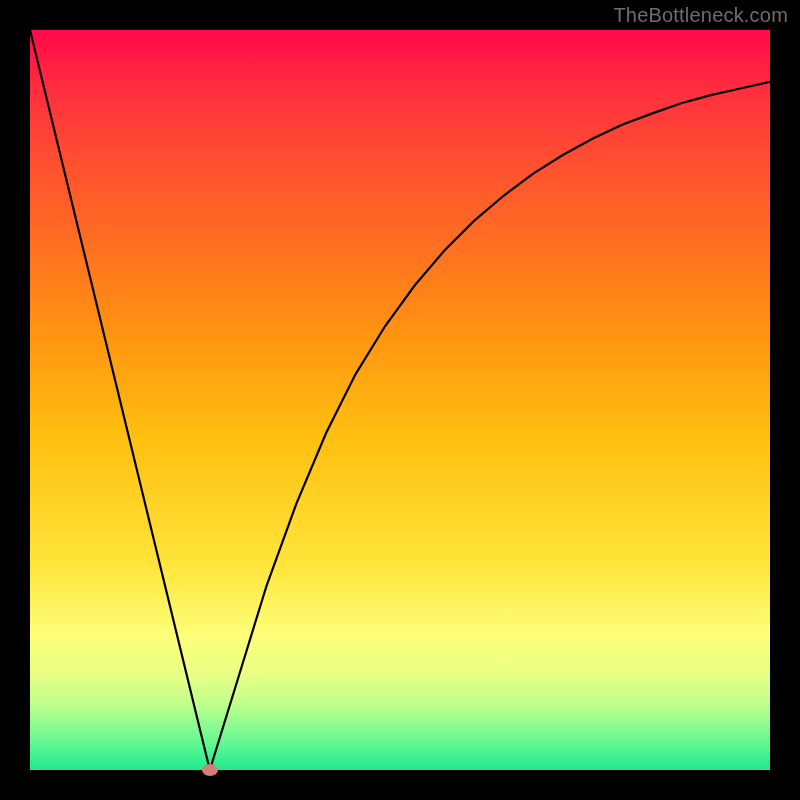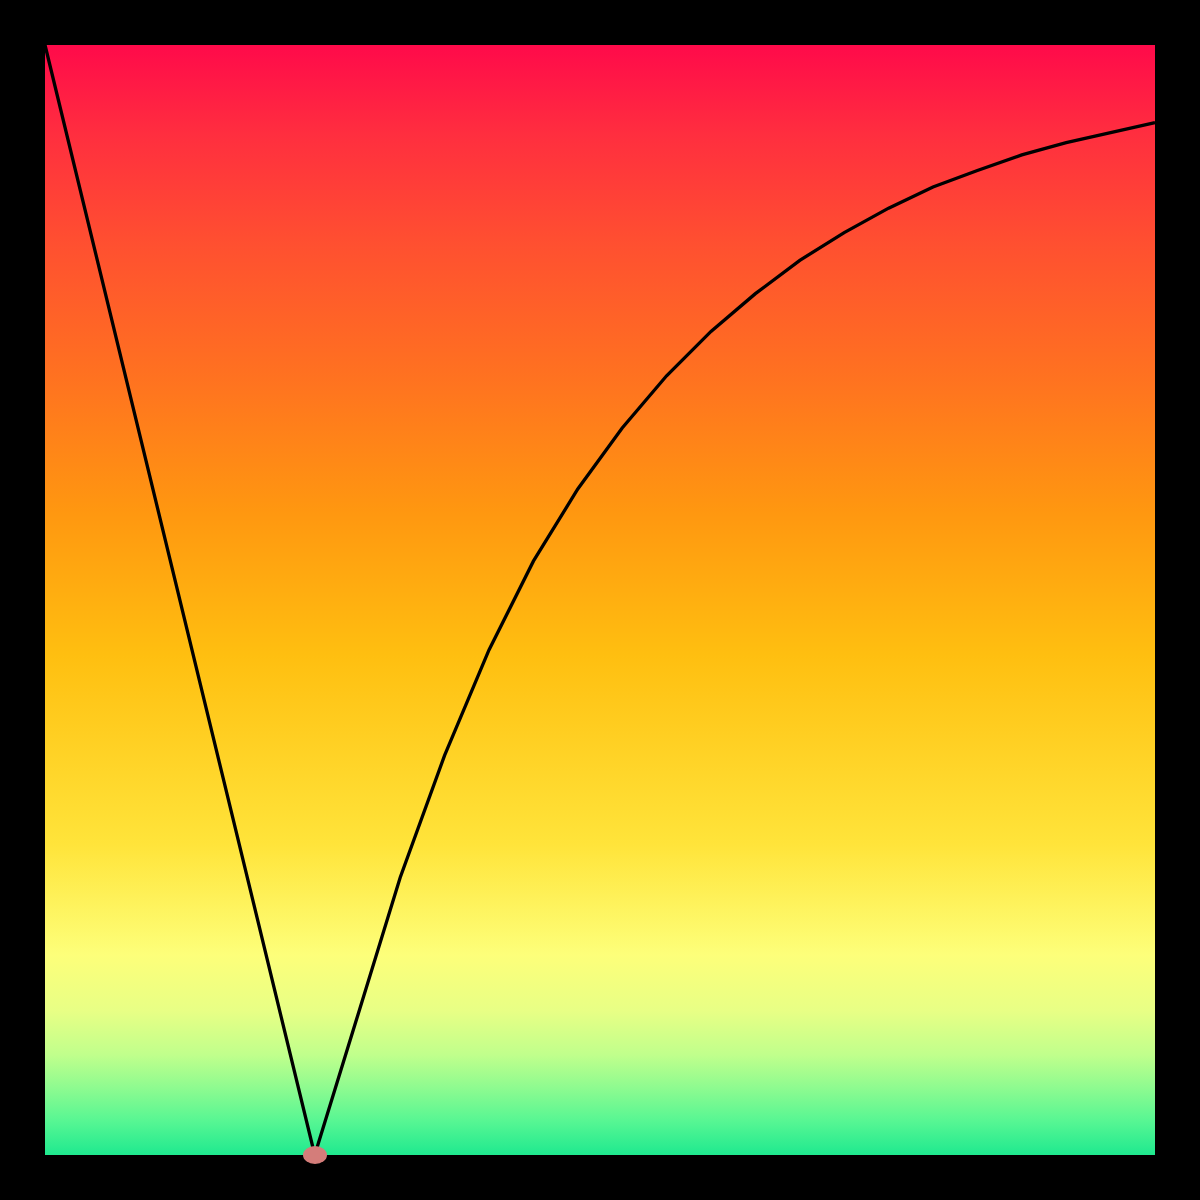--- a/index.html
+++ b/index.html
@@ -62,20 +62,21 @@
     font-size: 20px;
     font-weight: 500;
     letter-spacing: 0.2px;
   }
 </style>
 </head>
 <body>
 
 <div class="frame">
 
+  <div class="watermark">TheBottleneck.com</div>
 
   <div class="plot-area">
 
     <svg class="curve" viewBox="0 0 740 740" preserveAspectRatio="none">
       <path id="curve-path" d="M0.00 0.00 L179.82 740.00 L179.82 740.00 L207.20 651.20 L236.80 555.00 L266.40 473.60 L296.00 403.30 L325.60 344.10 L355.20 296.00 L384.80 255.30 L414.40 220.52 L444.00 190.92 L473.60 165.76 L503.20 143.56 L532.80 125.06 L562.40 108.78 L592.00 94.72 L621.60 83.62 L651.20 73.26 L680.80 65.12 L710.40 58.46 L740.00 51.80" fill="none" stroke="#000" stroke-width="2.2"></path>
     </svg>
 
     <div class="marker" id="min-marker" style="left: 179.82px; top: 740px;"></div>
   </div>
 </div>

